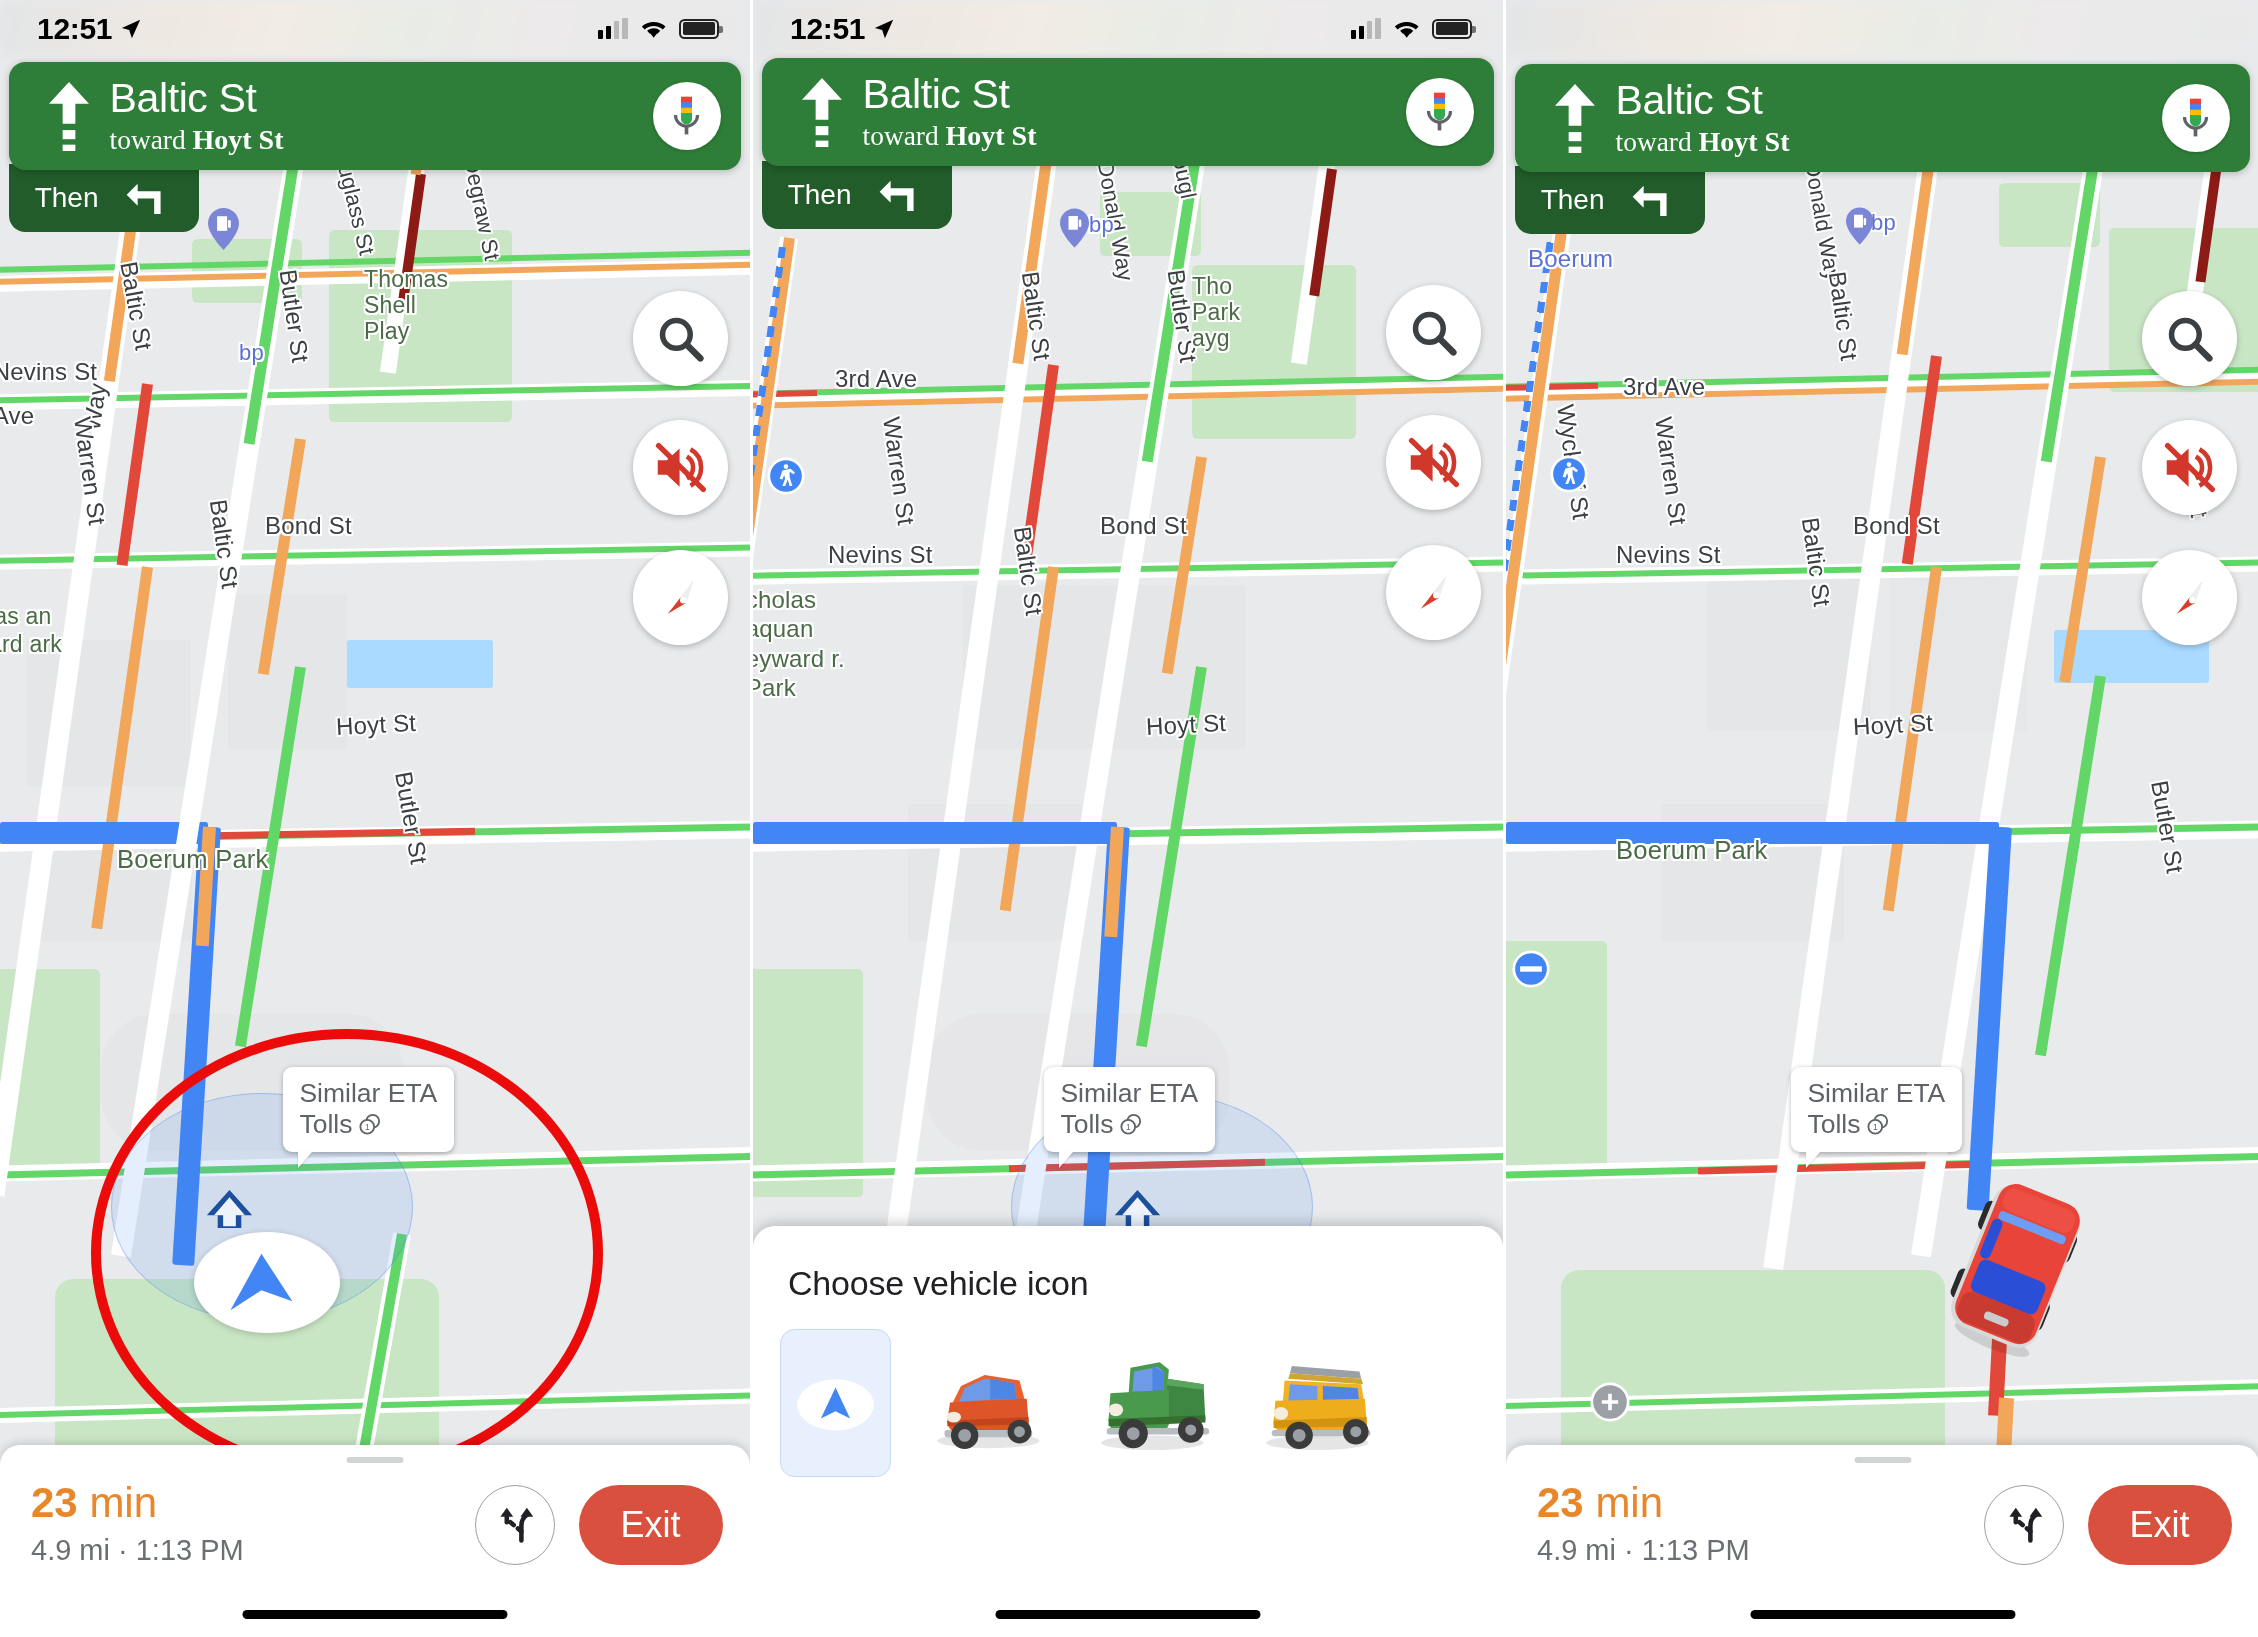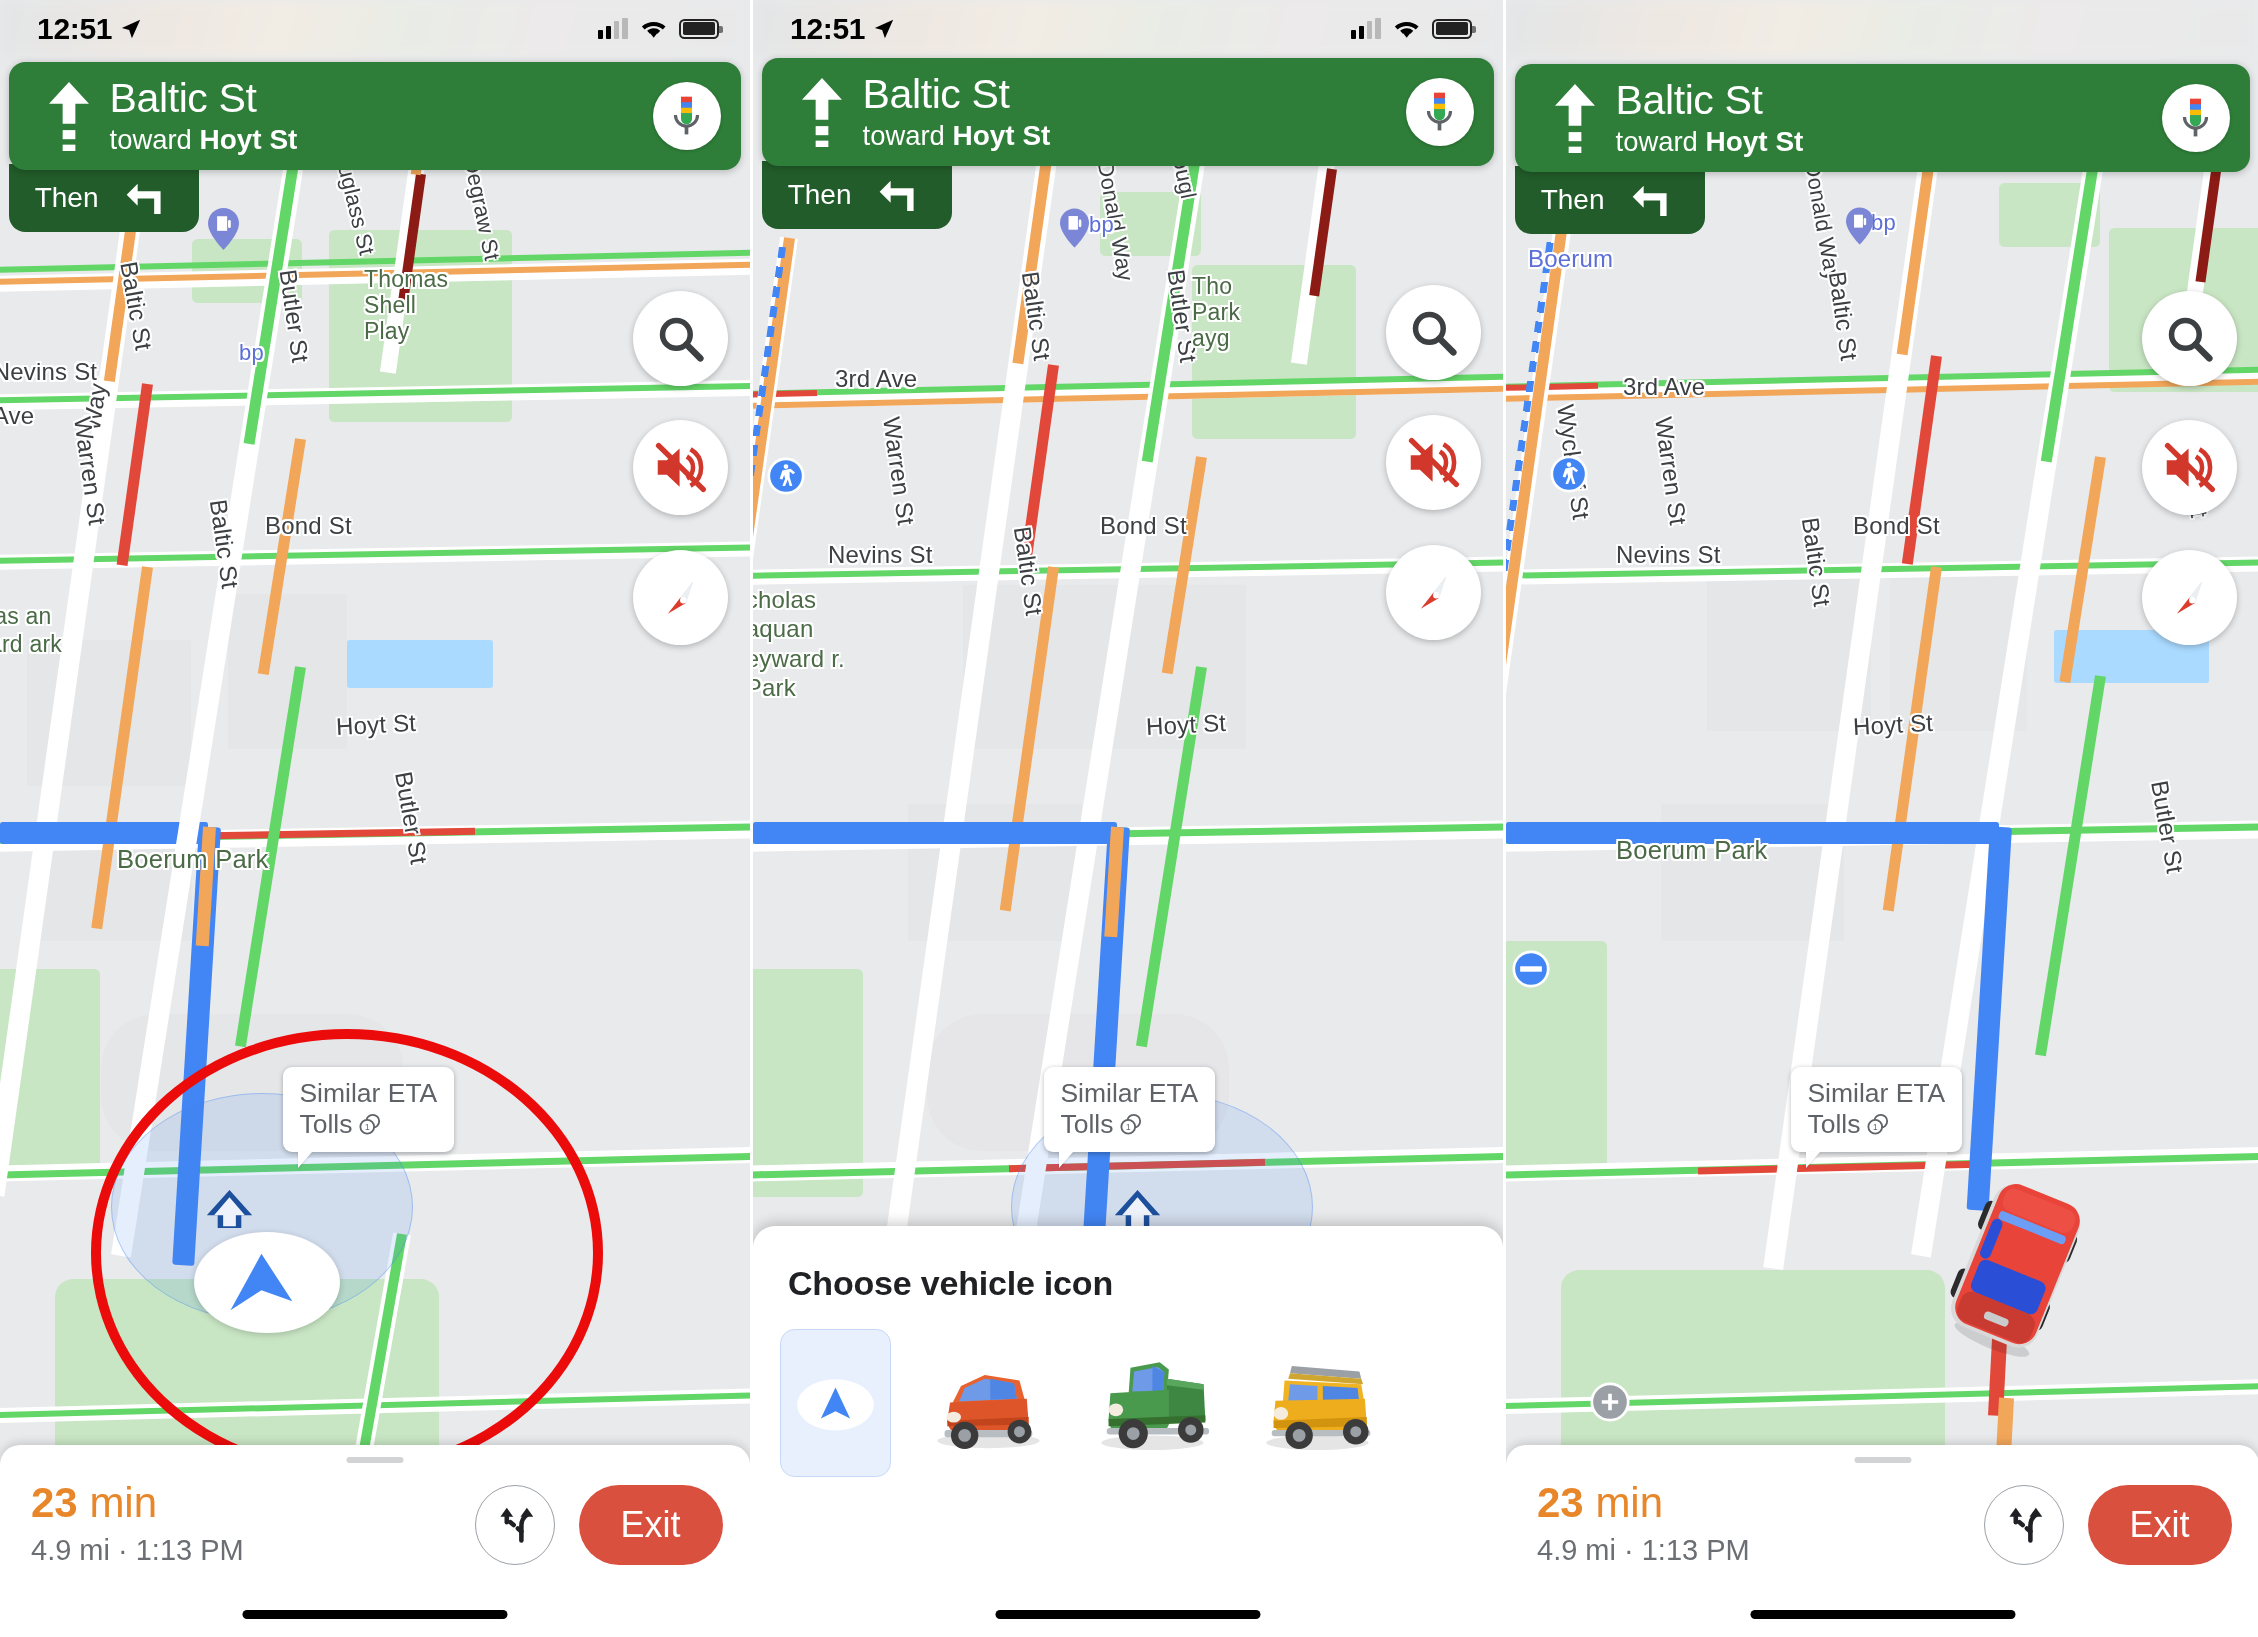--- a/index.html
+++ b/index.html
@@ -109,21 +109,21 @@
     background:#2e7d38;
     border-radius:16.4px;
     display:flex; align-items:center;
     padding: 0 20px 0 24px;
     z-index: 20;
     box-shadow: 0 1.8px 7.3px rgba(0,0,0,.22);
   }
   .nav-arrow { width:71px; flex:none; display:flex; align-items:center; justify-content:center; }
   .nav-text { flex:1; color:#fff; padding-left:5.5px; }
   .nav-street { font-size:41px; font-weight:500; line-height:1.02; letter-spacing:-0.4px;}
-  .nav-toward { font-size:27.4px; font-weight:400; margin-top:5px; line-height:1.05;}
+  .nav-toward { font-size:27.4px; font-weight:400; margin-top:5px; line-height:1.05;font-family:Liberation Serif, serif;}
   .nav-toward b { font-weight:700; font-size:28px; }
   .mic-btn {
     width:68px;height:68px;border-radius:50%;background:#fff;flex:none;
     display:flex;align-items:center;justify-content:center;
     box-shadow:0 0.9px 3.7px rgba(0,0,0,.2);
   }
   .then-chip {
     position:absolute; top:164px; left:9.1px;
     background:#225c2a;
     border-radius: 0 0 16.4px 16.4px;
@@ -212,21 +212,21 @@
   .vehicle-sheet {
     position:absolute; left:0; right:0; bottom:0;
     height:411px;
     background:#fff;
     border-radius:22px 22px 0 0;
     z-index:22;
     box-shadow:0 -2.7px 12.8px rgba(0,0,0,.2);
     padding: 38px 0 0 0;
   }
   .vehicle-title {
-    font-size:34px; color:#202124; font-weight:700;
+    font-size:34px; color:#202124; font-weight:400;
     padding-left: 35px; letter-spacing:-0.2px;
   }
   .vehicle-row {
     display:flex; align-items:center; gap:27.4px;
     padding: 25.6px 0 0 27.4px;
   }
   .veh-item {
     width:111px;height:148px;
     display:flex;align-items:center;justify-content:center;
     border-radius:14.6px;

